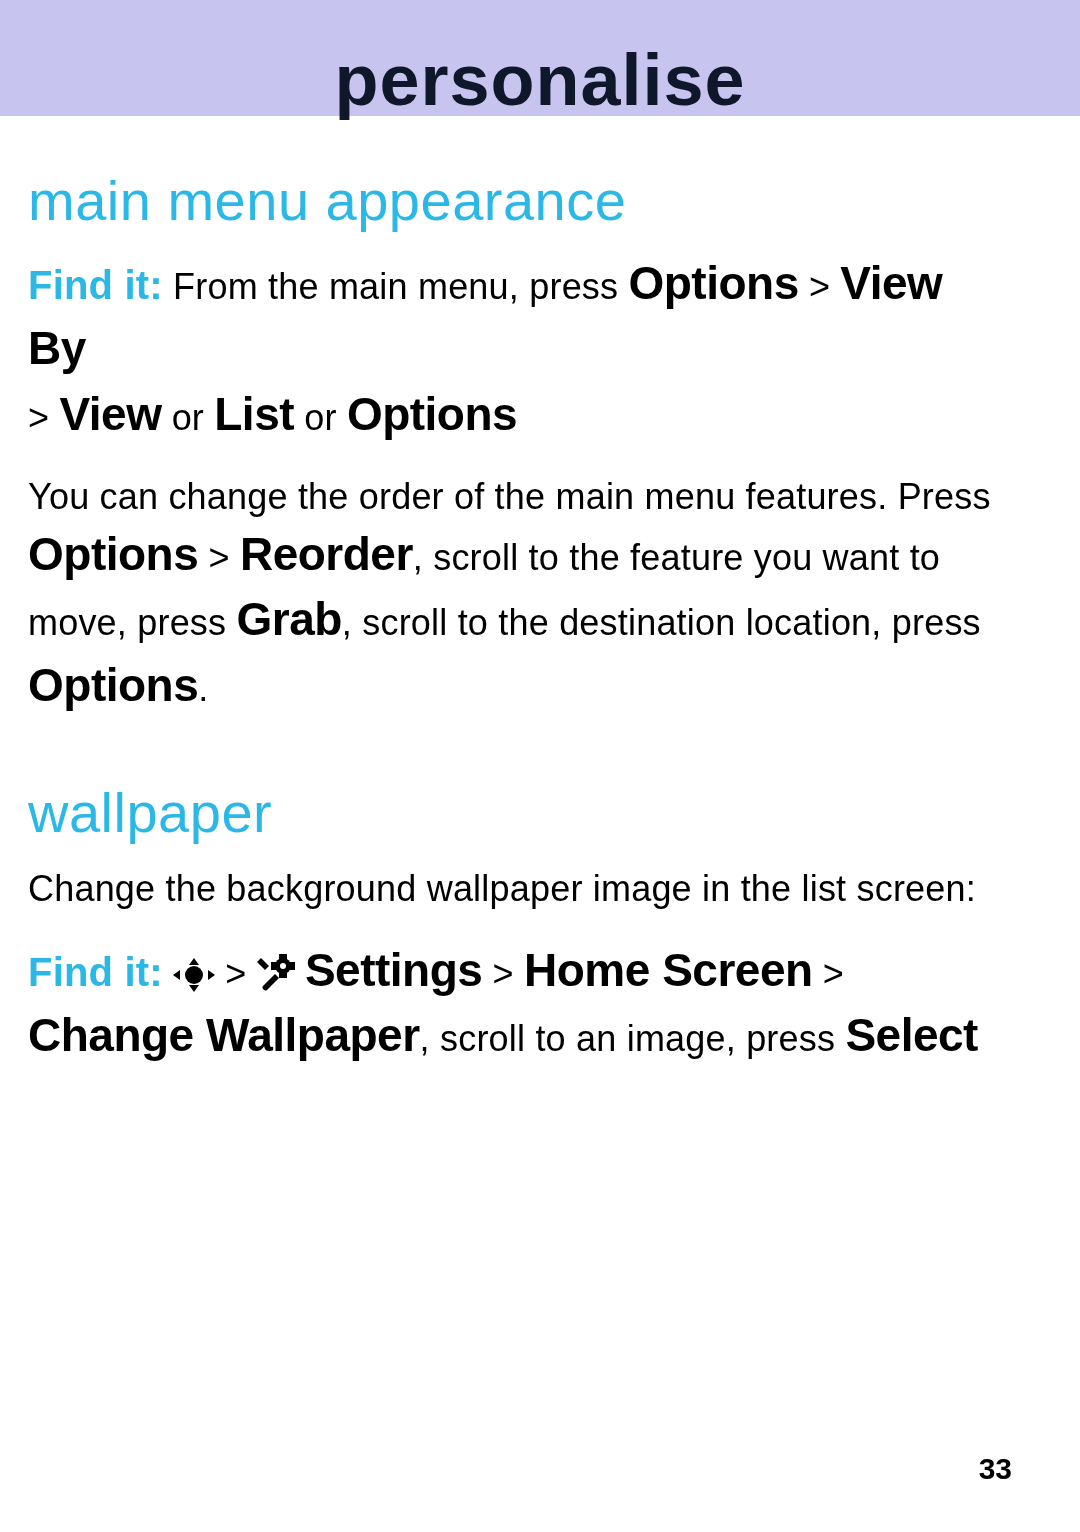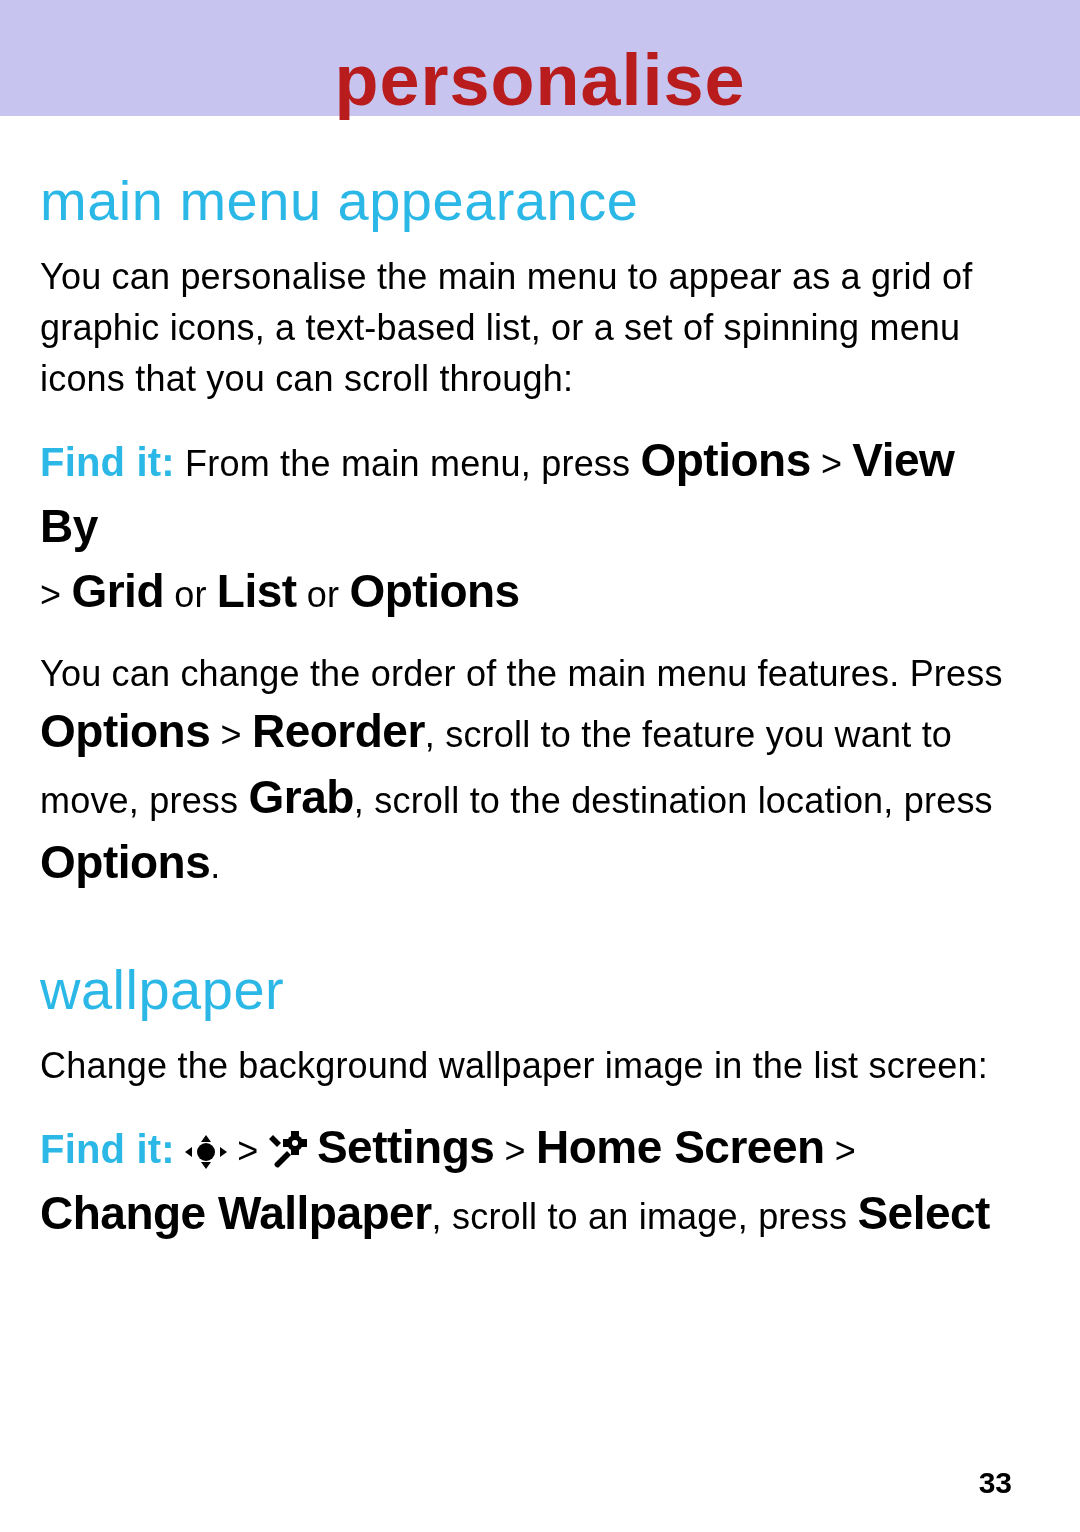--- a/index.html
+++ b/index.html
@@ -16,28 +16,28 @@
     color: #000;
   }
   .header-band {
     background: #c8c4f0;
     height: 116px;
     display: flex;
     align-items: center;
     justify-content: center;
   }
   .header-band .header-text {
-    color: #b91c1c;
+    color: #0f172a;
     font-size: 72px;
     font-weight: bold;
     letter-spacing: 1px;
     margin-top: 43px;
   }
   .content {
-    padding: 24px 68px 0 40px;
+    padding: 24px 68px 0 28px;
   }
   h2.section {
     color: #2cb8e6;
     font-size: 56px;
     font-weight: normal;
     margin: 28px 0 10px 0;
     letter-spacing: 0.5px;
   }
   h2.section.mt-big {
     margin-top: 62px;
@@ -56,21 +56,21 @@
   .opt {
     font-family: "Arial Narrow", Arial, sans-serif;
     font-stretch: condensed;
     font-weight: bold;
     font-size: 46px;
     letter-spacing: -0.5px;
   }
   .page-num {
     position: absolute;
     right: 68px;
-    bottom: 32px;
+    bottom: 46px;
     font-weight: bold;
     font-size: 30px;
   }
   .icon {
     display: inline-block;
     vertical-align: -6px;
   }
   svg { display: block; }
 </style>
 </head>
@@ -79,25 +79,24 @@
 <div class="page">
 
   <div class="header-band">
     <span class="header-text">personalise</span>
   </div>
 
   <div class="content">
 
     <h2 class="section">main menu appearance</h2>
 
-    <p class="body">You can personalise the main menu to appear as a grid of graphic icons, a text-based list, or a set of spinning menu icons that you can scroll through:</p>
 
     <p class="body">
       <span class="findit">Find it:</span><span> From the main menu, press </span><span class="opt">Options</span><span> &gt; </span><span class="opt">View By</span><br>
-      <span> &gt; </span><span class="opt">Grid</span><span> or </span><span class="opt">List</span><span> or </span><span class="opt">Options</span>
+      <span> &gt; </span><span class="opt">View</span><span> or </span><span class="opt">List</span><span> or </span><span class="opt">Options</span>
     </p>
 
     <p class="body">
       <span>You can change the order of the main menu features. Press </span><span class="opt">Options</span><span> &gt; </span><span class="opt">Reorder</span><span>, scroll to the feature you want to move, press </span><span class="opt">Grab</span><span>, scroll to the destination location, press </span><span class="opt">Options</span><span>.</span>
     </p>
 
     <h2 class="section mt-big">wallpaper</h2>
 
     <p class="body">Change the background wallpaper image in the list screen:</p>
 

